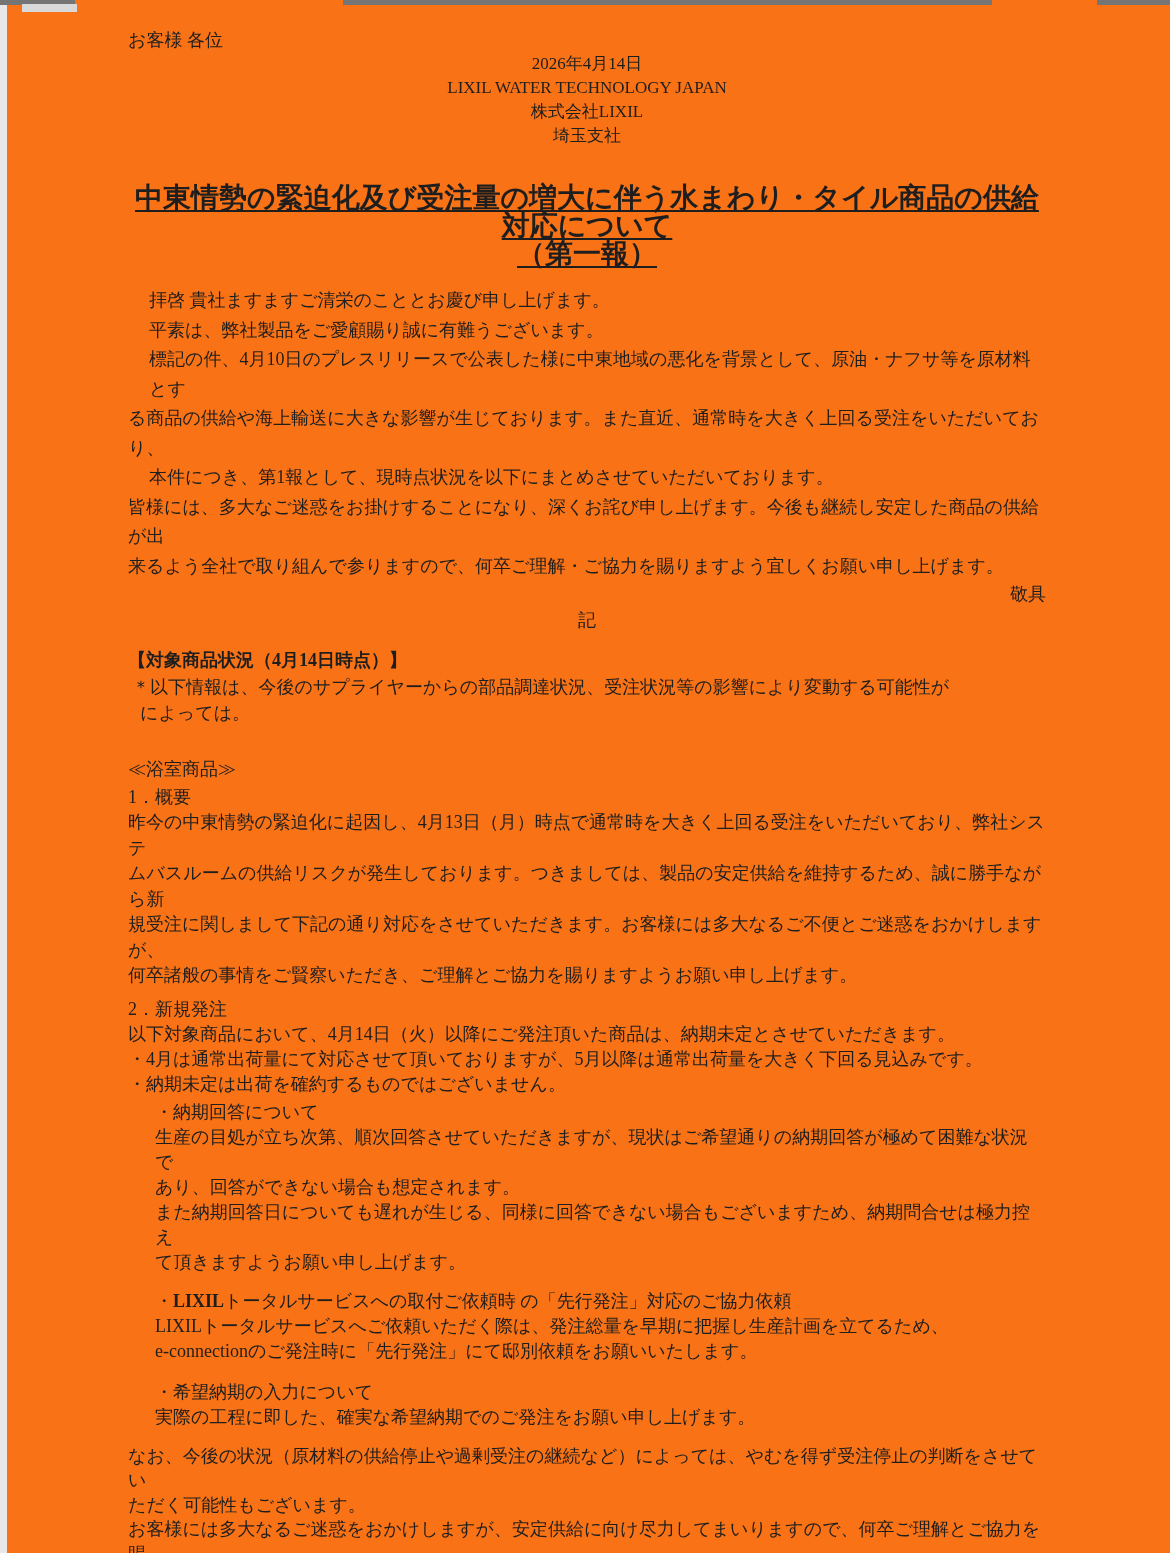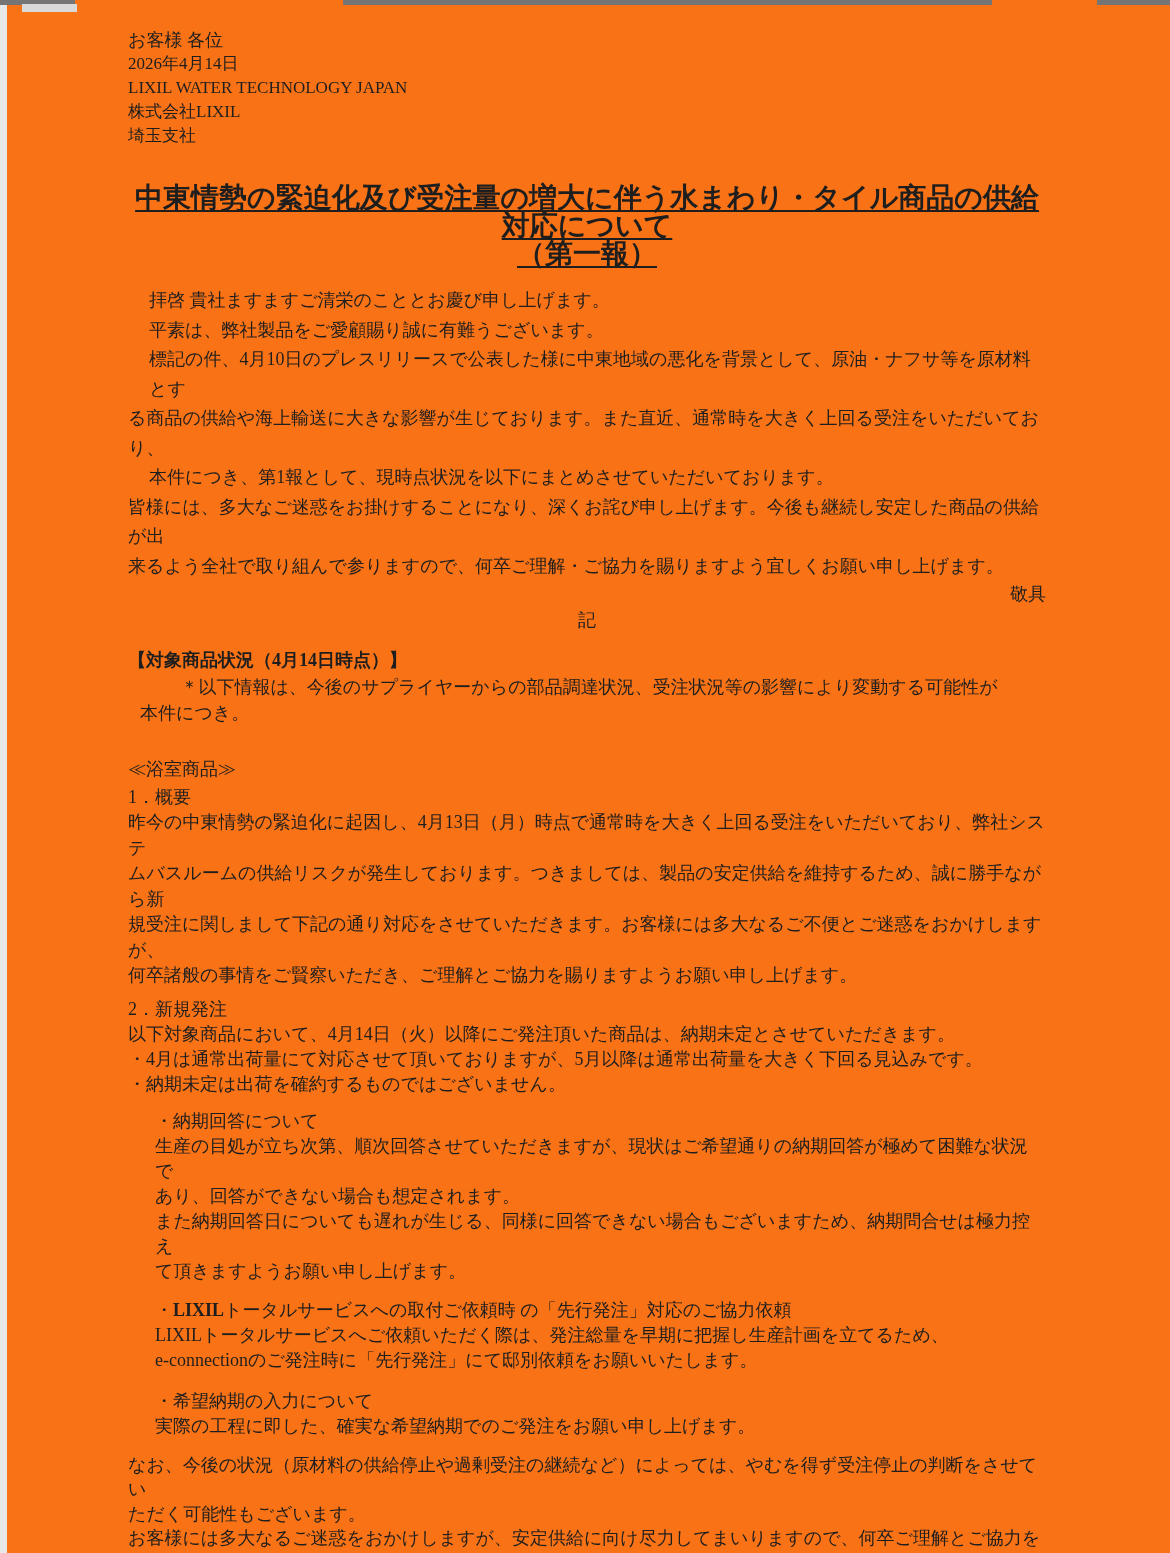--- a/index.html
+++ b/index.html
@@ -45,21 +45,21 @@
     width: 918px;
     font-size: 18px;
     line-height: 25px;
   }
 
   .recipient {
     margin-top: 28px;
     line-height: 24px;
   }
   .sender {
-    text-align: left;
+    text-align: center;
     font-size: 17px;
     line-height: 24px;
   }
   .doc-title {
     margin-top: 36px;
     text-align: center;
     font-size: 28px;
     font-weight: bold;
     line-height: 28px;
   }
@@ -81,39 +81,39 @@
     text-align: center;
     line-height: 25px;
   }
 
   .status-heading {
     margin-top: 14px;
     font-weight: bold;
     line-height: 27px;
   }
   .status-note .line { line-height: 26px; }
-  .note-l1 { padding-left: 4px; text-align: center; }
+  .note-l1 { padding-left: 4px; }
   .note-l2 { padding-left: 12px; }
 
   .bath-heading {
     margin-top: 30px;
     line-height: 26px;
   }
   .sec-heading { line-height: 26px; }
   .overview-heading { margin-top: 2px; }
   .overview-body .line { line-height: 25.5px; }
 
   .neworders-heading { margin-top: 8px; line-height: 25px; }
   .neworders-body .line { line-height: 25px; }
 
   .subsec {
     padding-left: 27px;
   }
   .subsec .line { line-height: 25px; }
-  .subsec-answer { margin-top: 12px; }
+  .subsec-answer { margin-top: 3px; }
   .subsec-lixil { margin-top: 14px; }
   .subsec-desired { margin-top: 16px; }
   .bold { font-weight: bold; text-align: center; }
 
   .nao-body { margin-top: 14px; }
   .nao-body .line { line-height: 24.5px; }
 </style>
 </head>
 <body>
 
@@ -150,21 +150,21 @@
       <div class="line">皆様には、多大なご迷惑をお掛けすることになり、深くお詫び申し上げます。今後も継続し安定した商品の供給が出</div>
       <div class="line">来るよう全社で取り組んで参りますので、何卒ご理解・ご協力を賜りますよう宜しくお願い申し上げます。</div>
     </div>
 
     <div class="closing">敬具</div>
     <div class="record-marker">記</div>
 
     <div class="status-heading">【対象商品状況（4月14日時点）】</div>
     <div class="status-note">
       <div class="line note-l1">＊以下情報は、今後のサプライヤーからの部品調達状況、受注状況等の影響により変動する可能性が</div>
-      <div class="line note-l2">本件につき。</div>
+      <div class="line note-l2">によっては。</div>
     </div>
 
     <div class="bath-heading">≪浴室商品≫</div>
 
     <div class="sec-heading overview-heading">1．概要</div>
     <div class="overview-body">
       <div class="line">昨今の中東情勢の緊迫化に起因し、4月13日（月）時点で通常時を大きく上回る受注をいただいており、弊社システ</div>
       <div class="line">ムバスルームの供給リスクが発生しております。つきましては、製品の安定供給を維持するため、誠に勝手ながら新</div>
       <div class="line">規受注に関しまして下記の通り対応をさせていただきます。お客様には多大なるご不便とご迷惑をおかけしますが、</div>
       <div class="line">何卒諸般の事情をご賢察いただき、ご理解とご協力を賜りますようお願い申し上げます。</div>

